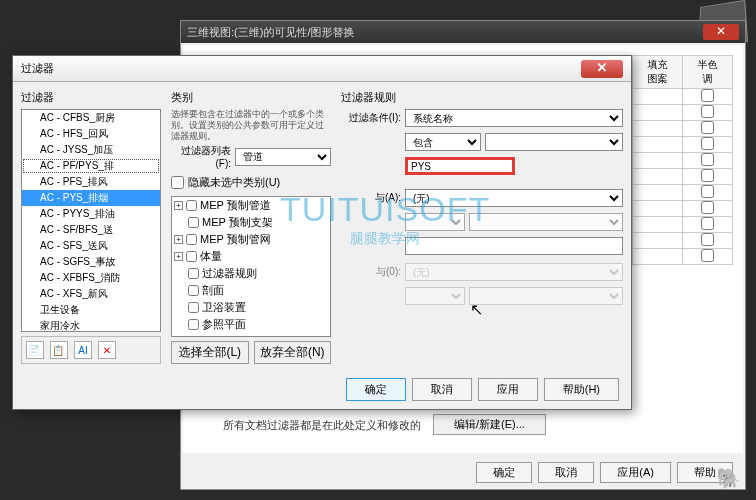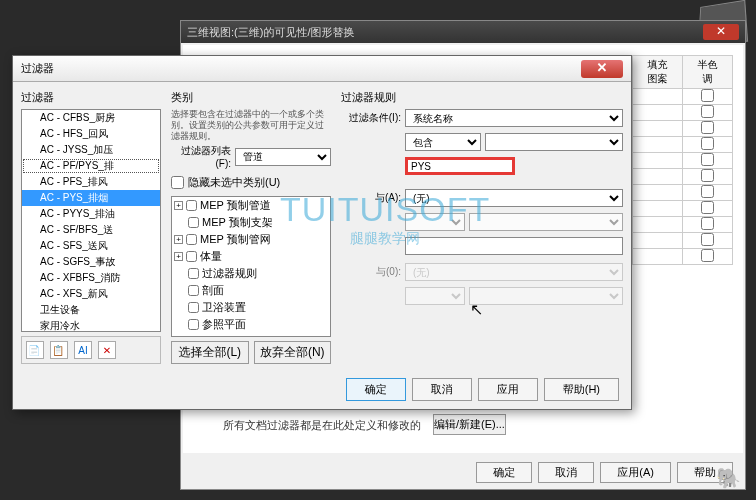--- a/index.html
+++ b/index.html
@@ -5,21 +5,21 @@
 *{box-sizing:border-box;margin:0;padding:0;font-family:"Microsoft YaHei","SimSun",sans-serif;font-size:11px}
 body{background:#2a2a2a;width:756px;height:500px;overflow:hidden;position:relative}
 .bg-win{position:absolute;left:180px;top:20px;right:10px;bottom:10px;background:#f0f0f0;border:1px solid #888}
 .bg-titlebar{height:22px;background:linear-gradient(#4a4a4a,#333);display:flex;align-items:center;padding:0 6px;color:#ddd}
 .bg-close{margin-left:auto;background:#c0392b;color:#fff;width:36px;height:16px;text-align:center;line-height:14px;font-size:12px;border-radius:2px}
 .bg-body{padding:30px 15px;background:#fff;margin:2px;height:calc(100% - 60px);position:relative}
 .bg-table{position:absolute;right:10px;top:10px;border-collapse:collapse}
 .bg-table th{border:1px solid #ccc;background:#f5f5f5;padding:2px 12px;font-weight:normal;font-size:10px}
 .bg-table td{border:1px solid #ccc;height:16px;width:50px;text-align:center}
 .bg-msg{position:absolute;left:40px;bottom:20px;color:#333}
-.bg-editbtn{position:absolute;left:250px;bottom:18px;padding:2px 0;border:1px solid #999;background:#f0f0f0}
+.bg-editbtn{position:absolute;left:250px;bottom:18px;padding:2px 20px;border:1px solid #999;background:#f0f0f0}
 .bg-bottom{position:absolute;bottom:2px;left:2px;right:2px;height:30px;background:#f0f0f0;display:flex;justify-content:flex-end;align-items:center;gap:6px;padding:0 10px}
 .bg-bottom button{padding:2px 16px;border:1px solid #999;background:#f5f5f5}
 .dialog{position:absolute;left:12px;top:55px;width:620px;height:355px;background:#f0f0f0;border:1px solid #666;box-shadow:3px 3px 10px rgba(0,0,0,0.4)}
 .dlg-title{height:26px;background:linear-gradient(#fdfdfd,#e8e8e8);border-bottom:1px solid #aaa;display:flex;align-items:center;padding:0 8px}
 .dlg-close{margin-left:auto;background:linear-gradient(#e57373,#c0392b);color:#fff;width:42px;height:18px;text-align:center;line-height:16px;border-radius:3px;font-size:13px;font-weight:bold}
 .dlg-body{display:flex;padding:8px;gap:10px;height:290px}
 .col{display:flex;flex-direction:column}
 .col-label{font-size:11px;margin-bottom:4px}
 .listbox{border:1px solid #888;background:#fff;overflow:auto;flex:1}
 .list-item{padding:1px 4px 1px 18px;white-space:nowrap;font-size:10px;cursor:default}

